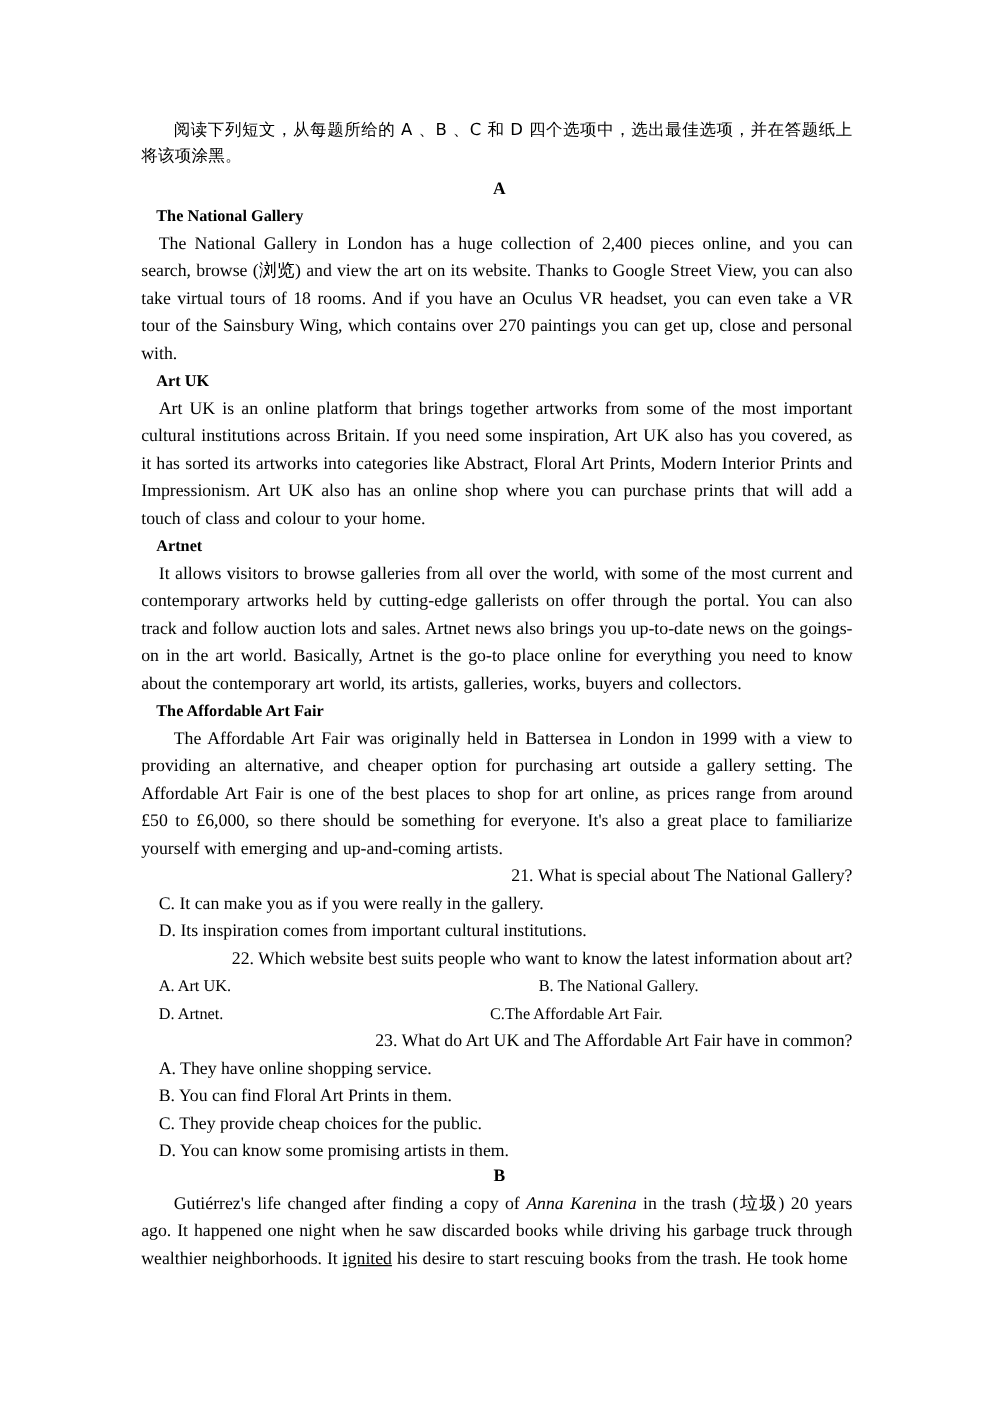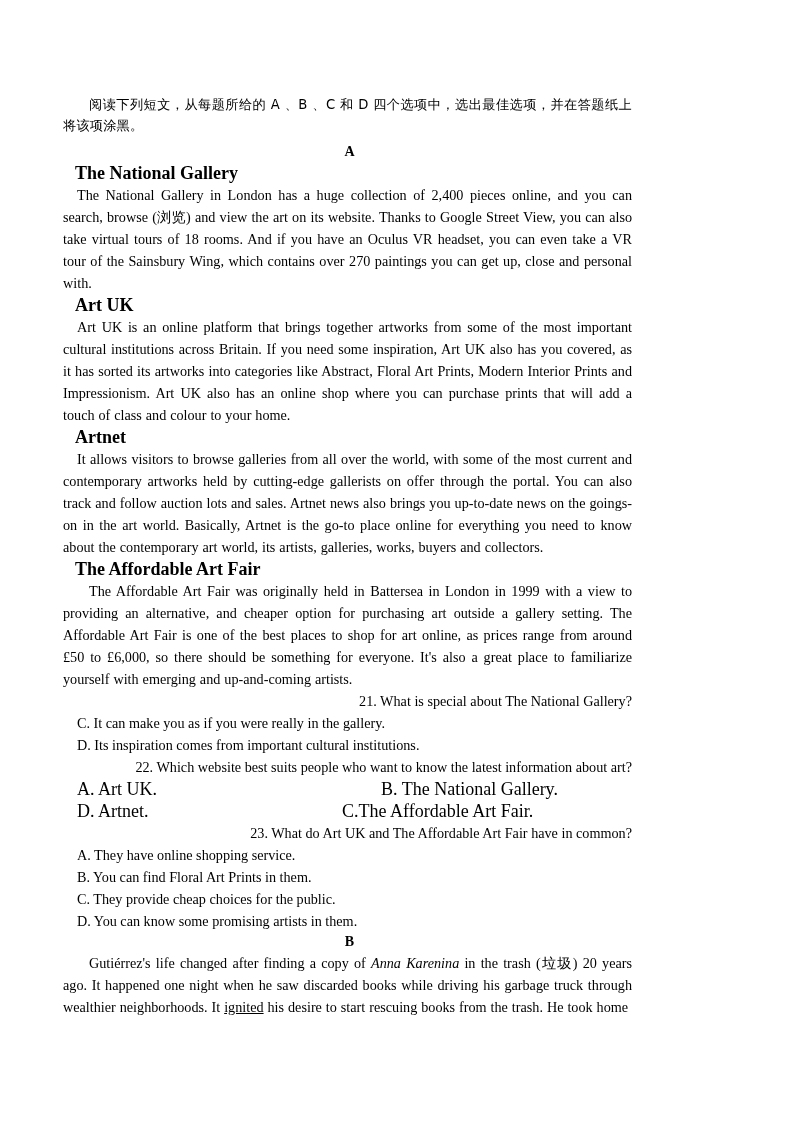--- a/index.html
+++ b/index.html
@@ -12,21 +12,21 @@
     height: 1123px;
     font-family: "Liberation Serif", "DejaVu Serif", serif;
     color: #000000;
     -webkit-font-smoothing: antialiased;
   }
   .page {
     position: relative;
     width: 794px;
     height: 830px;
     box-sizing: border-box;
-    padding: 94px 112px 0 63px;
+    padding: 94px 112px 0 113px;
   }
   .content {
     width: 569px;
   }
 
   
   .instruction {
     font-family: "DejaVu Sans", "Liberation Sans", sans-serif;
     font-size: 13.2px;
     line-height: 21px;
@@ -43,21 +43,21 @@
     font-weight: bold;
     font-size: 14px;
     line-height: 20px;
     margin: 0;
     padding-left: 4px;
   }
 
   
   .sub-head {
     font-weight: bold;
-    font-size: 18px;
+    font-size: 13px;
     line-height: 22px;
     margin: 0;
     text-indent: 12px;
   }
 
   
   .para {
     font-size: 14.2px;
     line-height: 22px;
     text-align: justify;
@@ -81,21 +81,21 @@
     line-height: 22px;
     margin: 0;
     padding-left: 14px;
     text-align: left;
   }
   .option-row {
     display: flex;
     line-height: 22px;
   }
   .option-row .option-col {
-    font-size: 18px;
+    font-size: 13px;
     line-height: 22px;
     padding-left: 14px;
   }
   .option-row .option-col.left  { width: 290px; flex: 0 0 290px; }
   .option-row .option-col.right { flex: 1 1 auto; font-family: Liberation Serif, serif; }
 
   em.title-italic { font-style: italic; }
   span.underlined { text-decoration: underline; }
 </style>
 </head>

